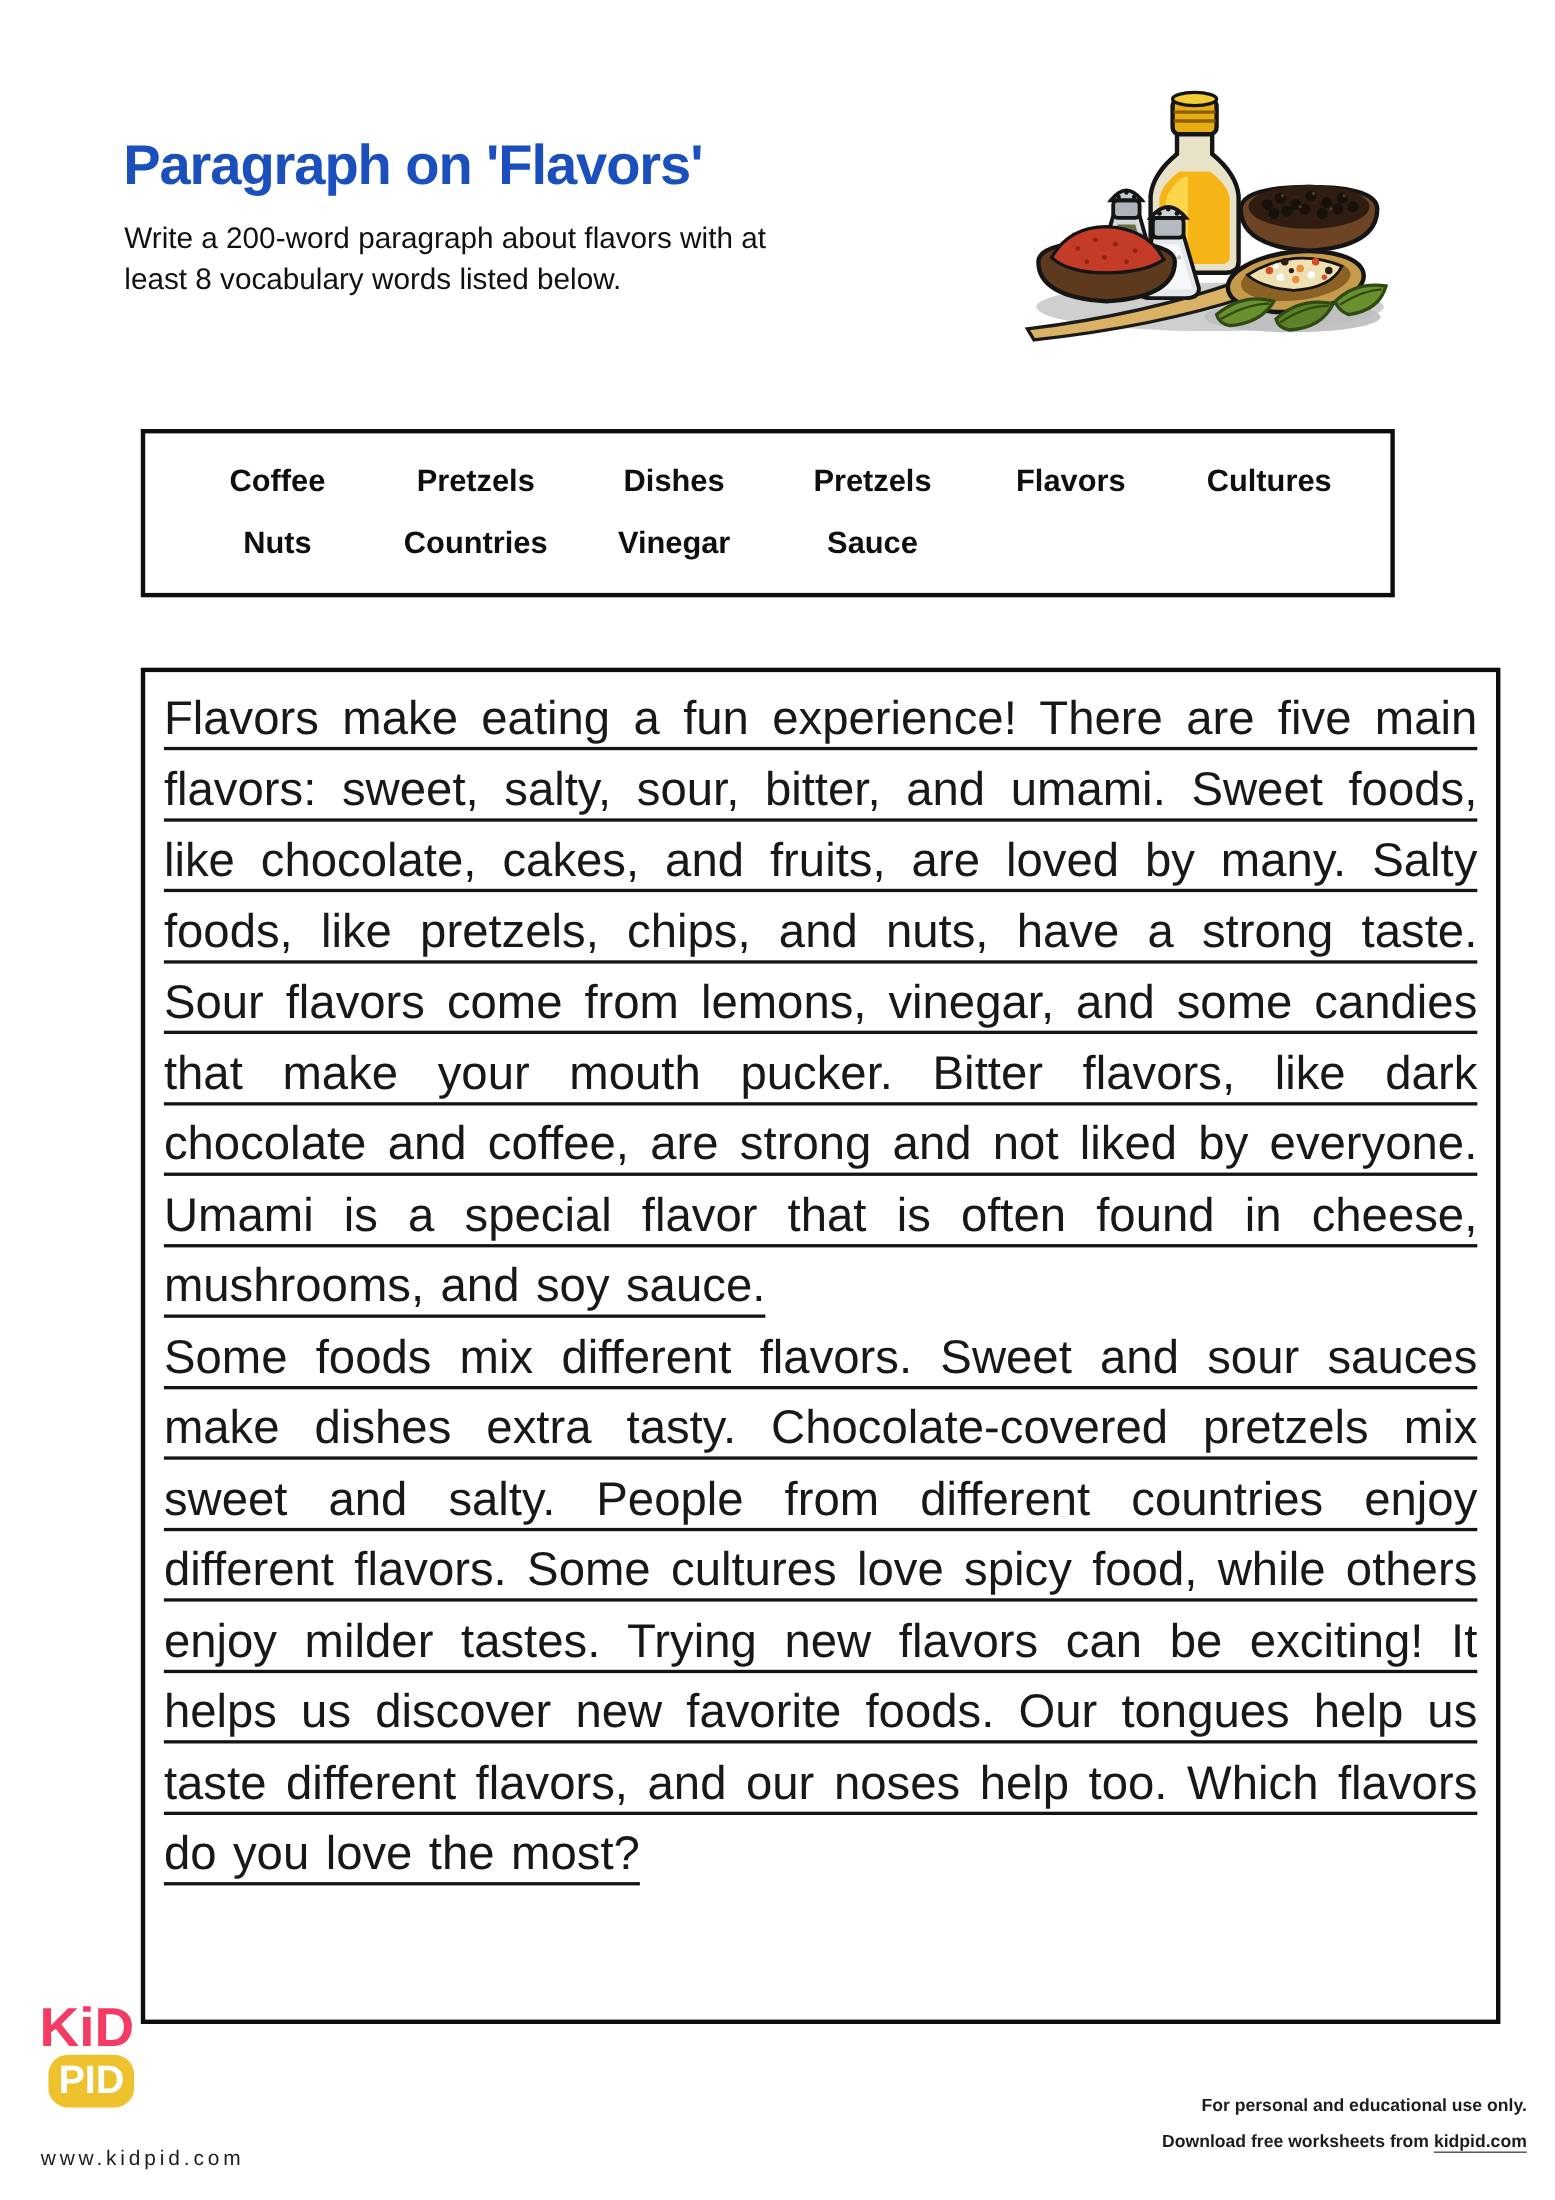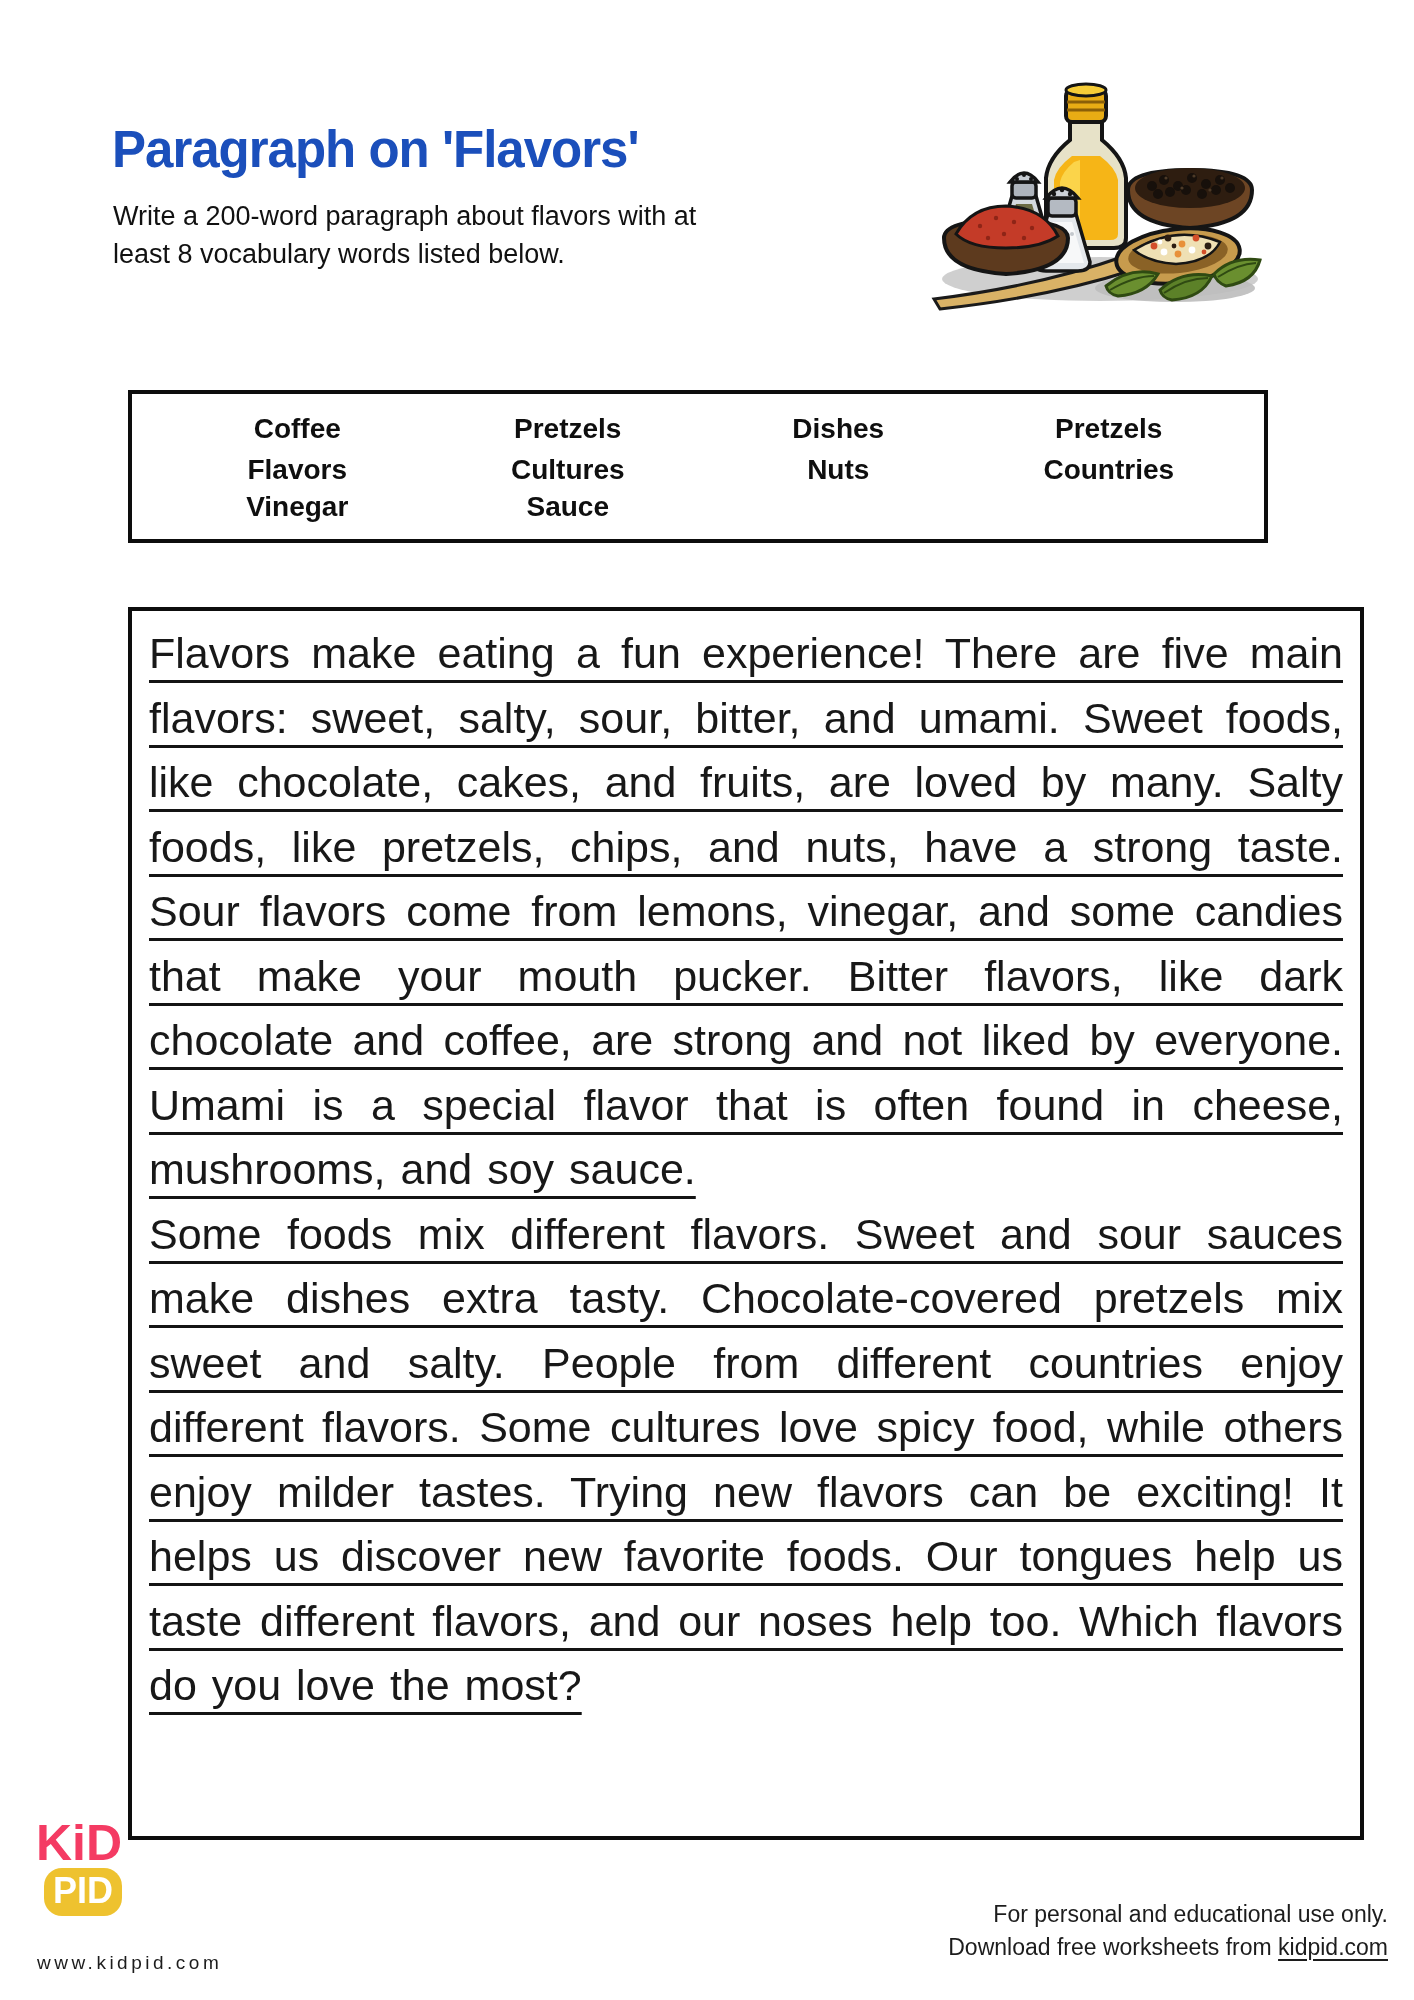--- a/index.html
+++ b/index.html
@@ -26,21 +26,21 @@
     font-size:27px; font-weight:400; line-height:38px; color:#111;
   }
 
   
   .illustration { position:absolute; left:920px; top:78px; width:355px; height:235px; }
 
   
   .vocab-box {
     position:absolute; left:128px; top:390px; width:1140px; height:153px;
     border:4px solid #0d0d0d;
-    display:grid; grid-template-columns:repeat(4,1fr); grid-template-rows:1fr 1fr;
+    display:grid; grid-template-columns:repeat(6,1fr); grid-template-rows:1fr 1fr;
     align-items:center; justify-items:center;
     padding:14px 20px 16px 30px;
     font-size:28px; font-weight:700; color:#0f0f0f;
   }
 
   
   .writing-box {
     position:absolute; left:128px; top:607px; width:1236px; height:1233px;
     border:4px solid #0d0d0d;
     padding:10px 17px 0 17px;
@@ -68,21 +68,21 @@
     background: var(--logo_yellow, #eec22f);
     color:#ffffff; font-size:36px; font-weight:800; line-height:1;
     padding:5px 9px 7px 9px; border-radius:18px; margin-left:5px; margin-bottom:1px;
   }
   .website {
     position:absolute; left:37px; top:1952px;
     font-size:19px; letter-spacing:3.5px; color:#1c1c1c;
   }
   .usage {
     position:absolute; right:26px; top:1898px;
-    text-align:right; font-size:23px; line-height:33px; color:#1c1c1c; font-weight:400;
+    text-align:right; font-size:16px; line-height:33px; color:#1c1c1c; font-weight:700;
   }
   .usage a, .usage .link { color:#1c1c1c; text-decoration:underline; text-underline-offset:4px; cursor:pointer; }
 </style>
 </head>
 <body>
 
 <div class="page">
 
   <div class="title">Paragraph on 'Flavors'</div>
   <div class="instructions">

